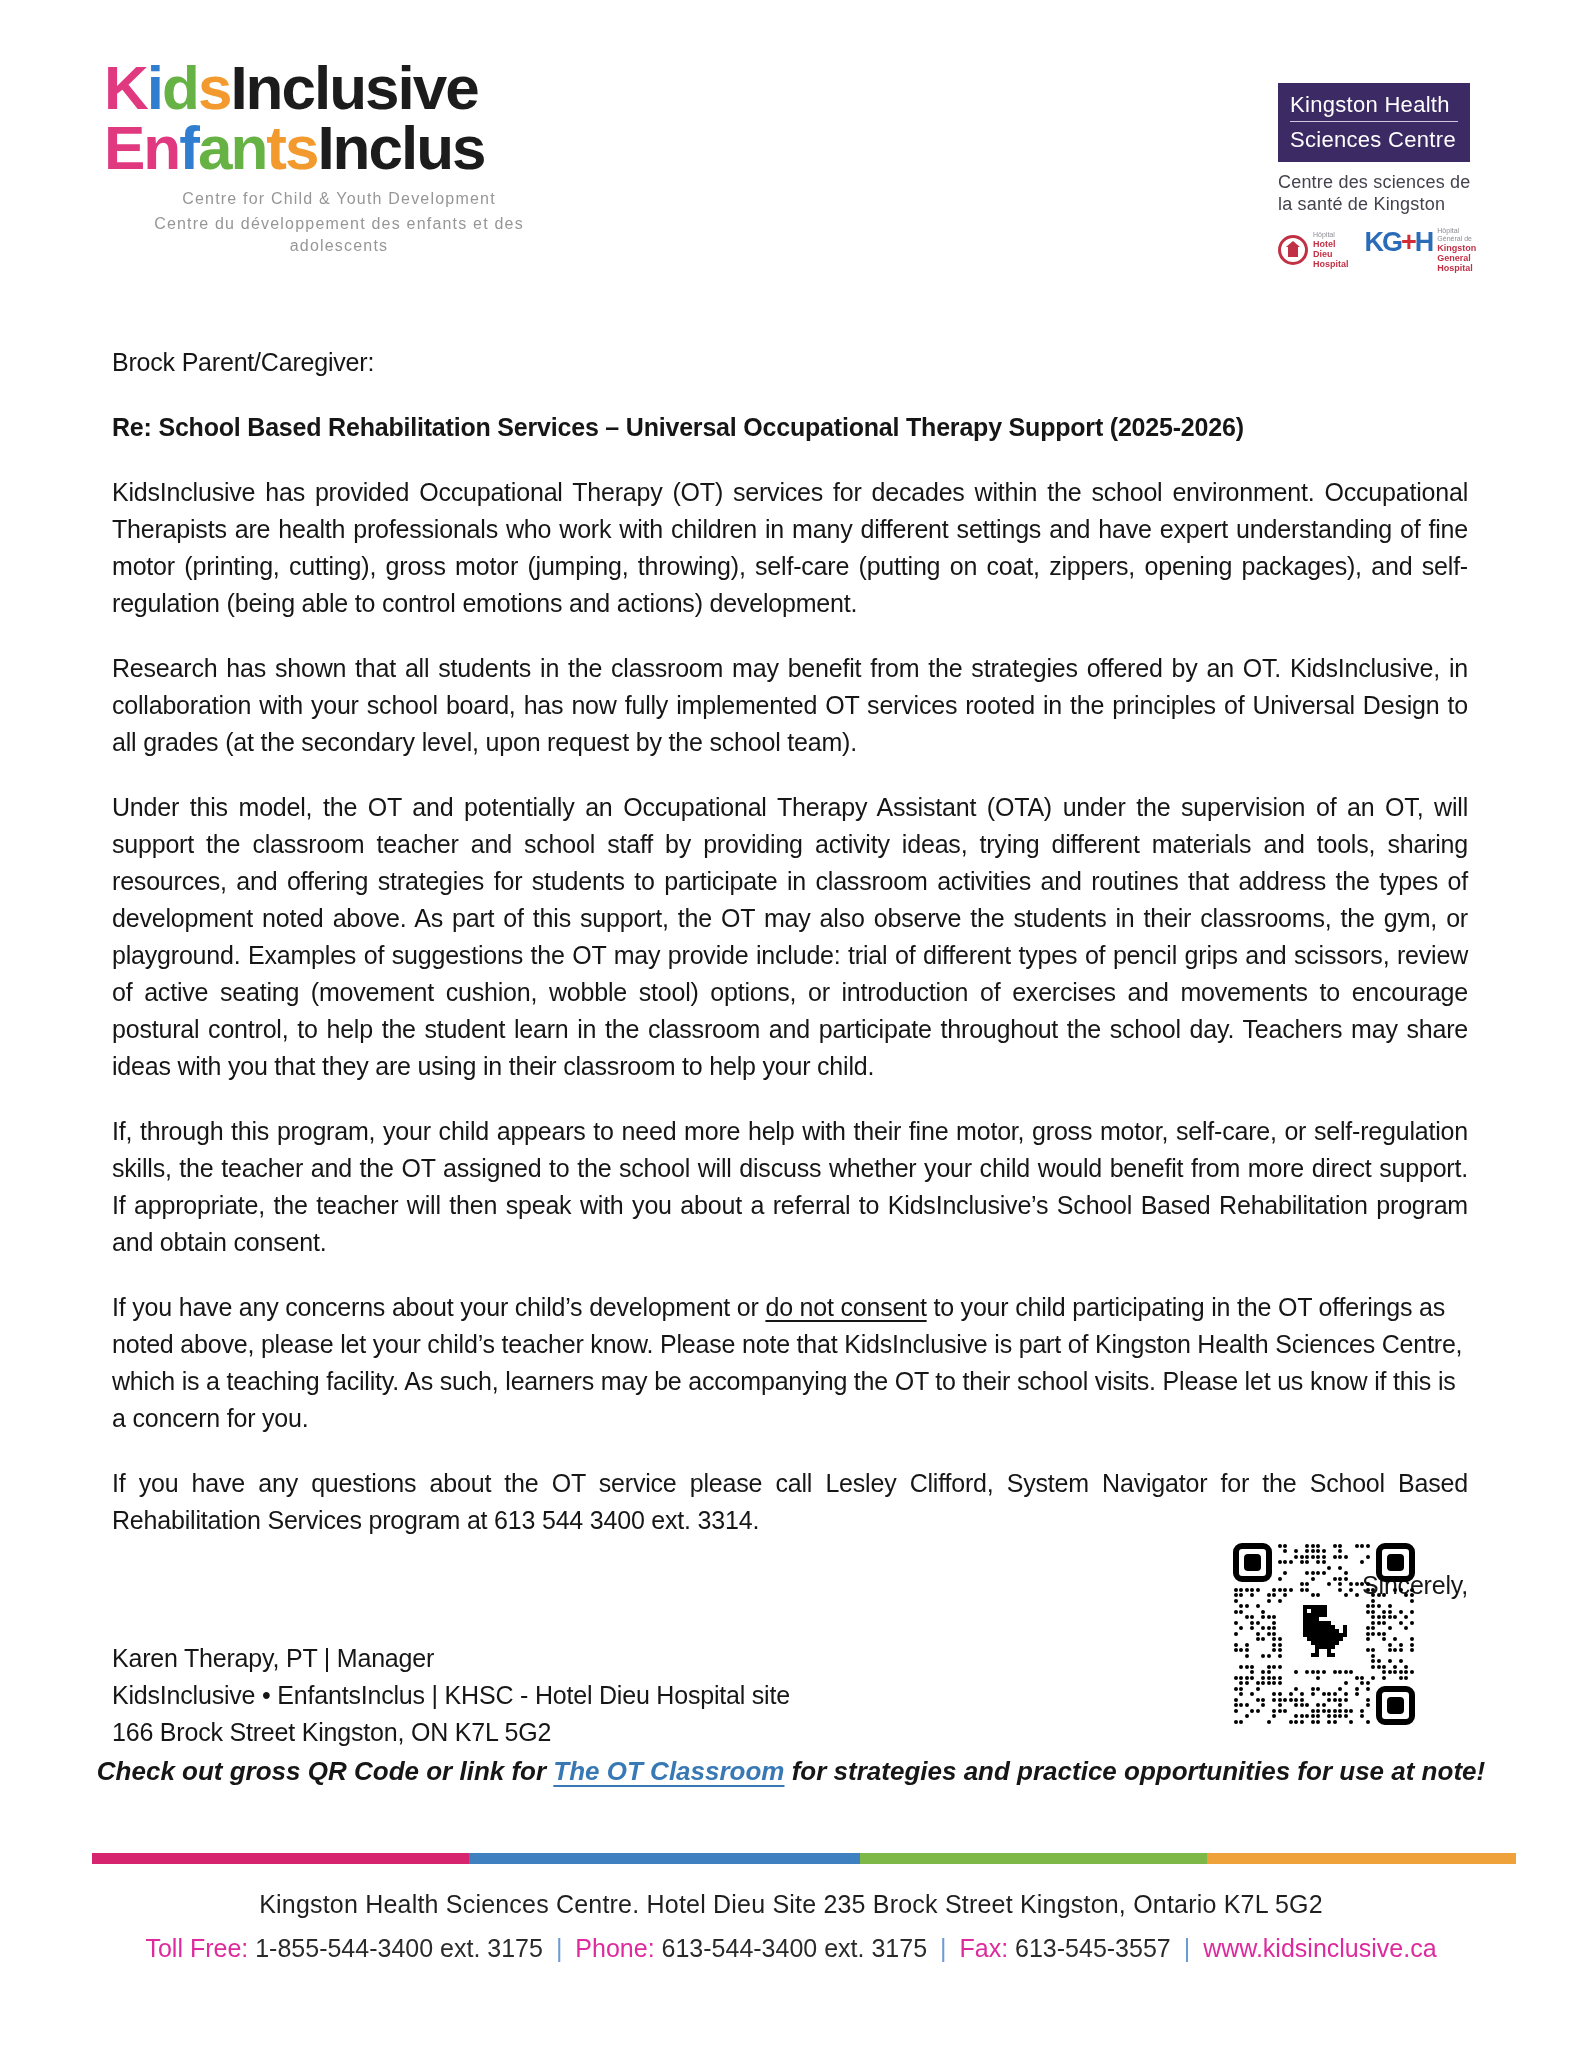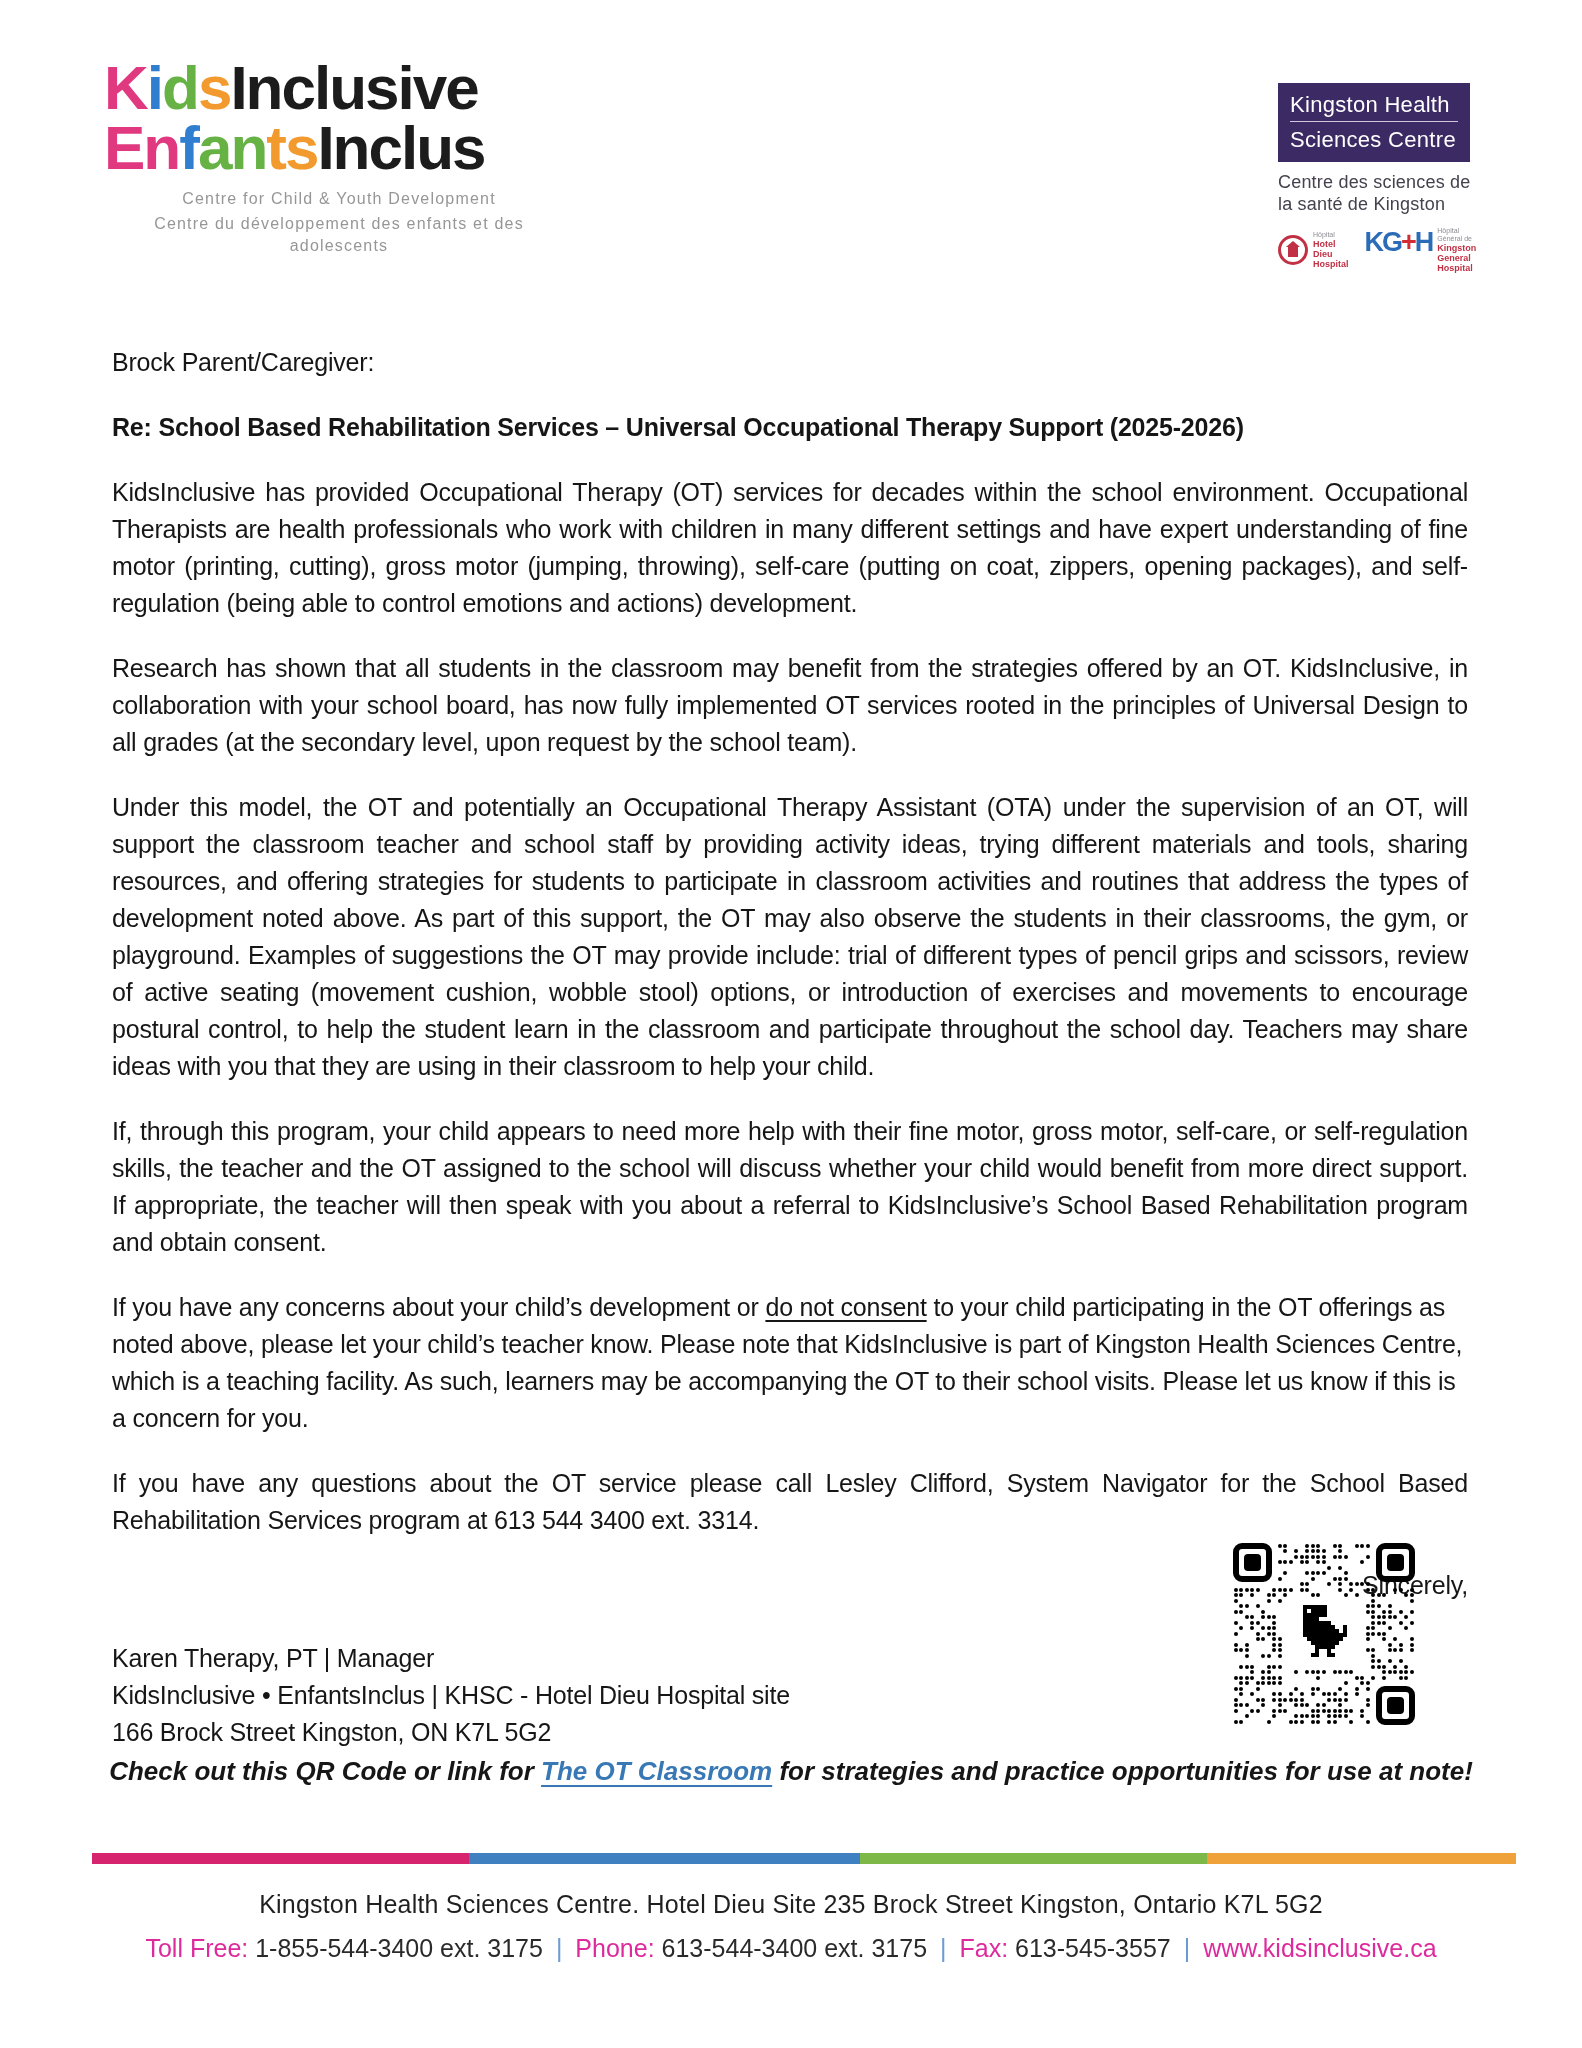--- a/index.html
+++ b/index.html
@@ -542,21 +542,21 @@
         <i style="left: 16px; top: 44px;"></i>
         <i style="left: 28px; top: 44px;"></i>
         <i style="left: 12px; top: 48px;"></i>
         <i style="left: 16px; top: 48px;"></i>
         <i style="left: 28px; top: 48px;"></i>
         <i style="left: 32px; top: 48px;"></i>
       </div>
   </div>
 
   <div class="qr-caption">
-    <span>Check out this QR Code or link for </span><a class="otlink">The OT Classroom</a><span> for strategies and practice opportunities for use at note!</span>
+    <span>Check out gross QR Code or link for </span><a class="otlink">The OT Classroom</a><span> for strategies and practice opportunities for use at note!</span>
   </div>
 
   <div class="footer-bar" id="footer-bar">
       <div style="width: 26.5%; background: rgb(214, 36, 110);"></div>
       <div style="width: 27.4%; background: rgb(63, 128, 192);"></div>
       <div style="width: 24.4%; background: rgb(125, 184, 73);"></div>
       <div style="width: 21.7%; background: rgb(240, 162, 58);"></div>
     </div>
   <div class="footer-line1">Kingston Health Sciences Centre. Hotel Dieu Site 235 Brock Street Kingston, Ontario K7L 5G2</div>
   <div class="footer-line2">

